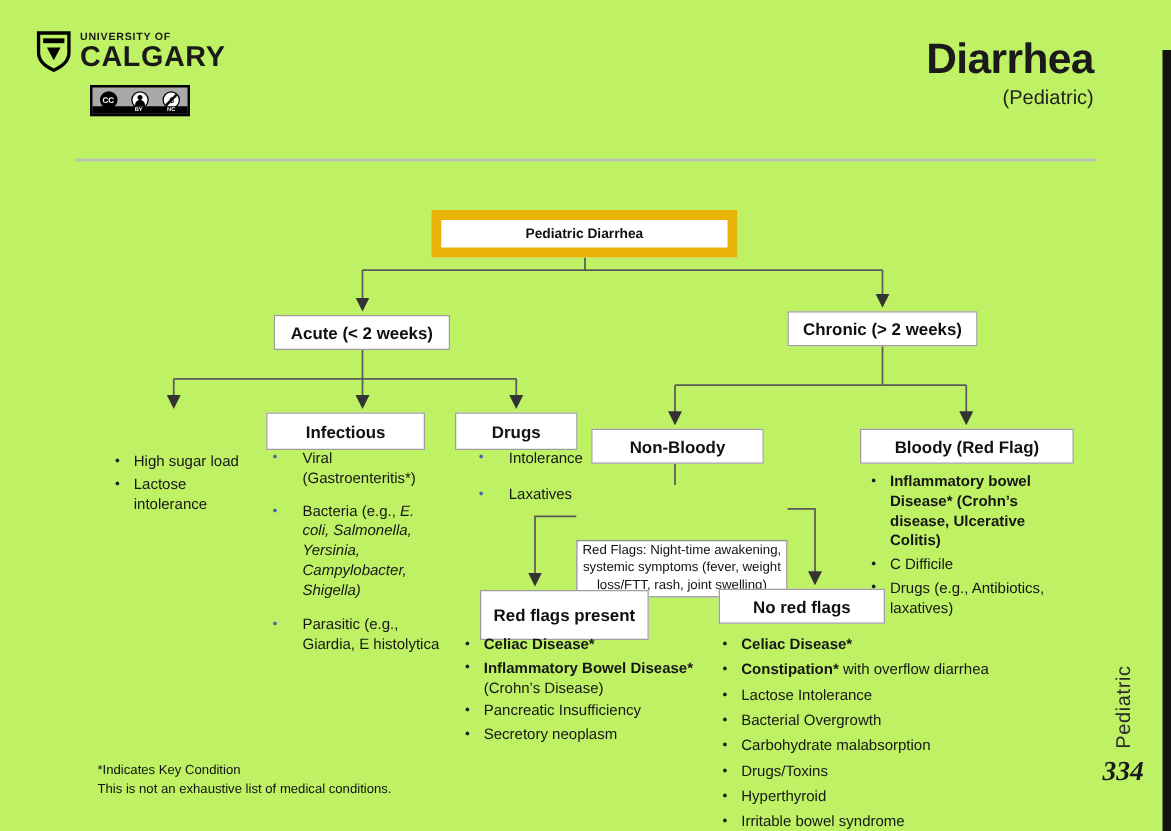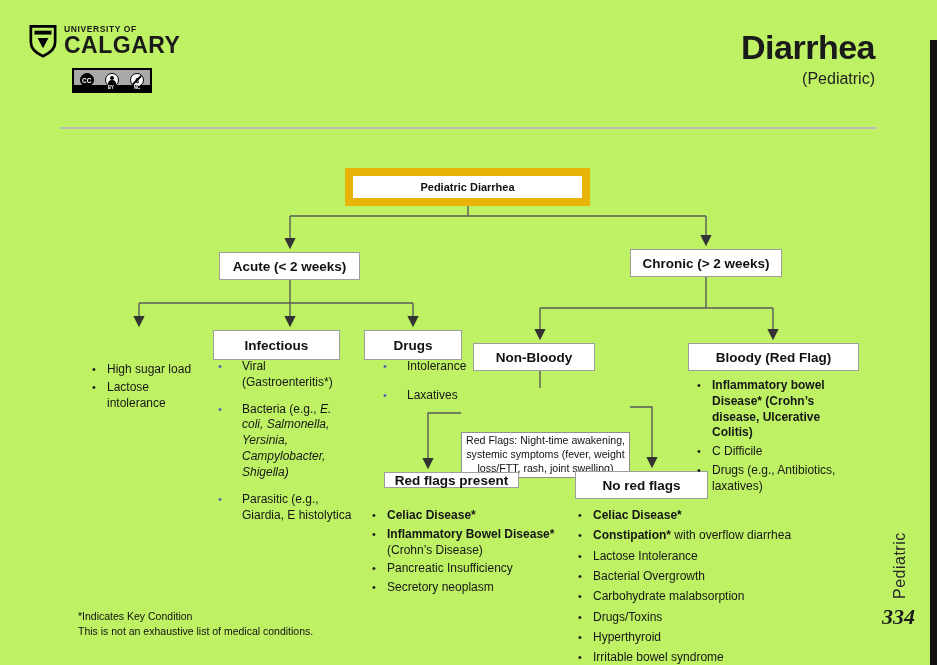--- a/index.html
+++ b/index.html
@@ -51,24 +51,24 @@
     position:absolute;background:#fff;border:1px solid #9e9e9e;box-sizing:border-box;
     display:flex;align-items:center;justify-content:center;text-align:center;
     font-weight:700;font-size:13.5px;color:#111;
   }
   .b-root{left:345px;top:140px;width:245px;height:38px;border:8px solid #eab308;font-size:11px;margin-top:28px;}
   .b-acute{left:219px;top:252px;width:141px;height:28px;}
   .b-chronic{left:630px;top:249px;width:152px;height:28px;}
   .b-dietary{left:90px;top:330px;width:113px;height:30px;}
   .b-infectious{left:213px;top:330px;width:127px;height:30px;}
   .b-drugs{left:364px;top:330px;width:98px;height:30px;}
-  .b-nonbloody{left:473px;top:343px;width:122px;height:28px;}
+  .b-nonbloody{left:473px;top:343px;width:138px;height:28px;}
   .b-bloody{left:688px;top:343px;width:171px;height:28px;}
   .b-note{left:461px;top:388px;width:169px;height:46px;font-weight:400;font-size:10.6px;line-height:1.3;padding:2px 4px;border-color:#8f8f8f;margin-top:44px;}
-  .b-rfp{left:384px;top:472px;width:135px;height:16px;}
+  .b-rfp{left:384px;top:472px;width:135px;height:40px;}
   .b-nrf{left:575px;top:471px;width:133px;height:28px;}
   
   .list{position:absolute;font-size:12px;line-height:1.32;color:#161616;}
   .li{display:flex;align-items:flex-start;}
   .bullet{flex:0 0 15px;font-size:11px;}
   .li-text{flex:1 1 auto;}
   .l-dietary{left:92px;top:362px;width:106px;}
   .l-dietary .li{margin-bottom:2px;}
   .l-infectious{left:218px;top:359px;width:138px;}
   .l-infectious .li{margin-bottom:11px;}

